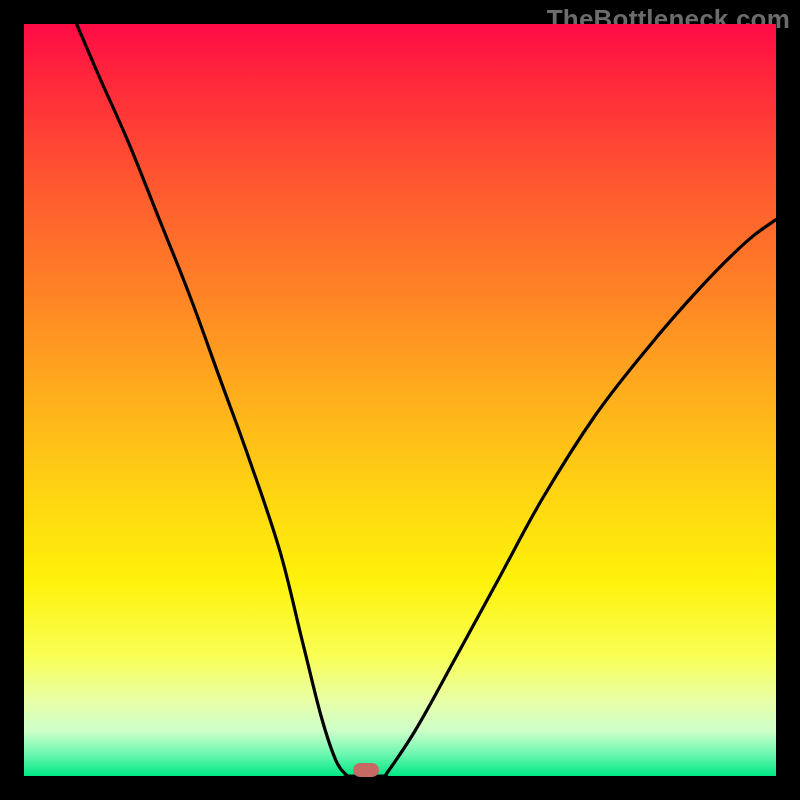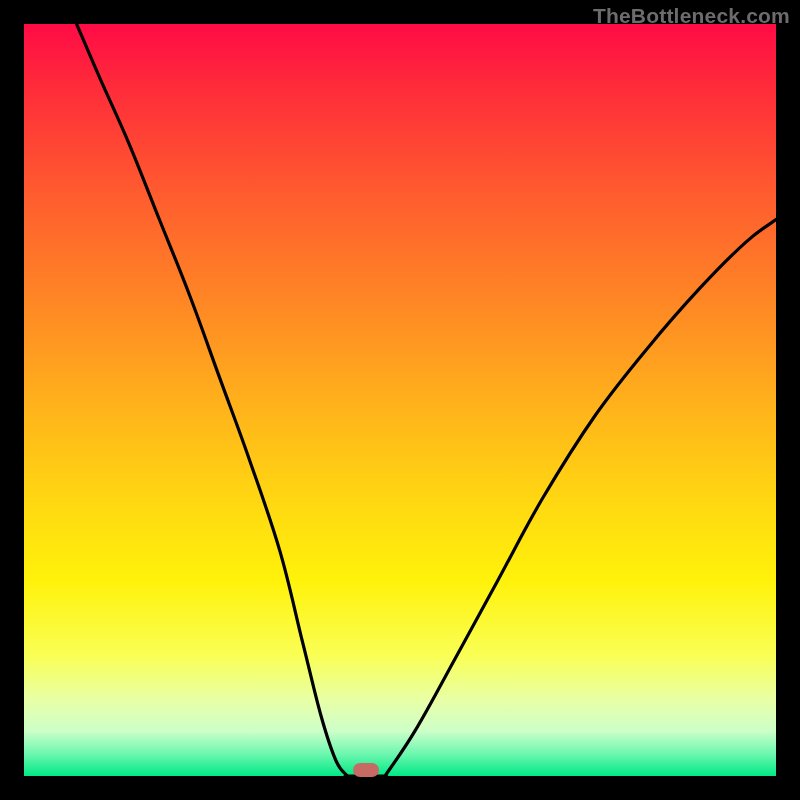--- a/index.html
+++ b/index.html
@@ -37,21 +37,21 @@
       #cdffc9 94%,
       #6ff7b0 97%,
       #00e884 100%
     );
   }
   .watermark {
     position: absolute;
     top: 4px;
     right: 10px;
     font-family: Arial, Helvetica, sans-serif;
-    font-size: 21px;
+    font-size: 26px;
     font-weight: 600;
     color: #6c6c6c;
     letter-spacing: 0.2px;
     user-select: none;
   }
   svg.curve {
     position: absolute;
     left: 0;
     top: 0;
     width: 752px;

